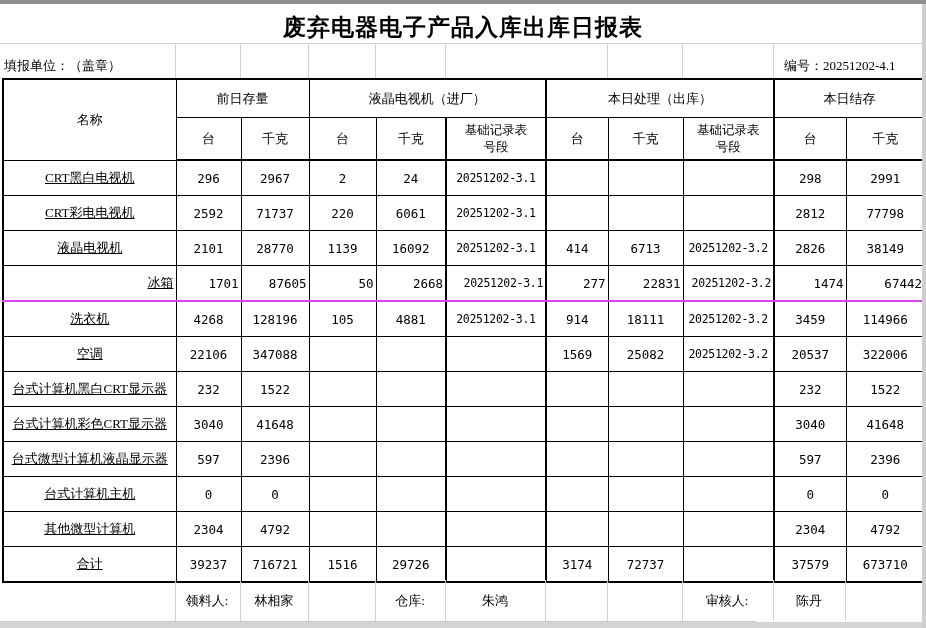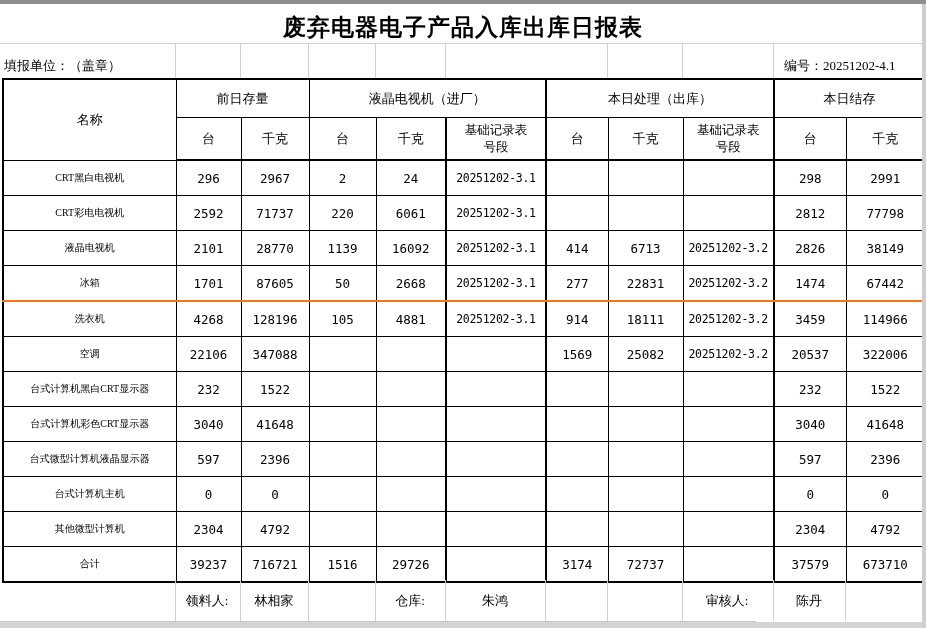--- a/index.html
+++ b/index.html
@@ -26,24 +26,24 @@
 
   
   #report{position:absolute;top:78px;left:2px;border-collapse:collapse;table-layout:fixed;
     border:2px solid #000;}
   #report th,#report td{border:1px solid #000;text-align:center;vertical-align:middle;
     padding:0 2px;font-weight:400;font-size:13px;overflow:hidden;}
   #report thead tr:nth-child(1) th{height:37px;}
   #report thead tr:nth-child(2) th{height:41px;}
   #report thead tr:nth-child(2) th{border-bottom:2px solid #000;}
   #report tbody tr td{height:34px;}
-  #report tbody tr:nth-child(4) td{border-bottom:2px solid #f97316;}
+  #report tbody tr:nth-child(4) td{border-bottom:2px solid #d946ef;text-align:right;}
   #report .bl2{border-left:2px solid #000;}
   #report .th2{white-space:pre-line;line-height:1.3;font-size:12.5px;}
-  #report td.name-cell{font-size:10px;}
+  #report td.name-cell{font-size:13px;text-decoration:underline;}
   #report tbody td:not(.name-cell){font-family:"DejaVu Sans Mono","DejaVu Sans",monospace;font-size:12.5px;}
   #report tbody td.rec{font-size:11.5px;letter-spacing:-0.3px;}
 
   
   #footer-row{position:absolute;top:580px;left:0;width:756px;height:41px;border-bottom:1px solid #c8c8c8;}
   .foot-text{position:absolute;top:50%;transform:translate(-50%,-50%);font-size:13px;white-space:nowrap;}
 </style>
 </head>
 <body>
 

